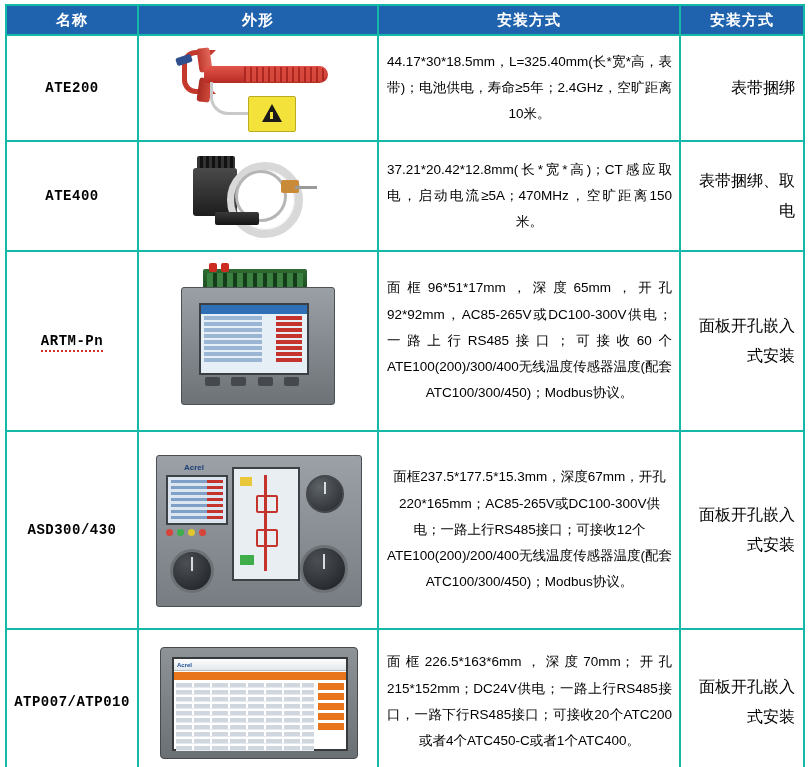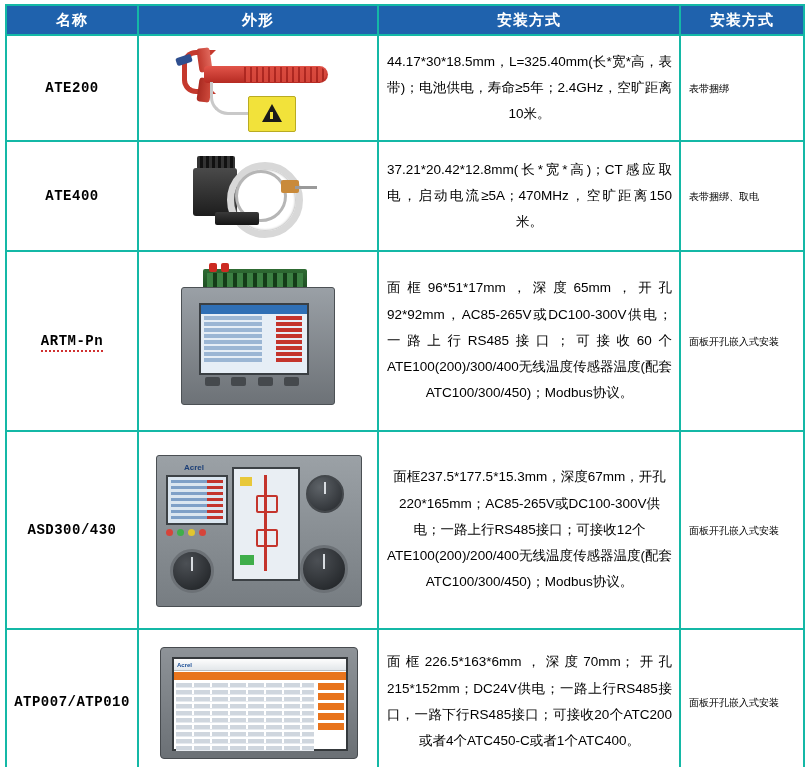--- a/index.html
+++ b/index.html
@@ -38,22 +38,22 @@
   col.c-mount { width: 124px; }
 
   td.name-cell {
     text-align: center;
     font-size: 14px;
     font-weight: bold;
     font-family: "Liberation Mono", monospace;
     letter-spacing: 0.5px;
   }
   td.mount-cell {
-    text-align: left;
-    font-size: 10px;
+    text-align: right;
+    font-size: 16px;
     line-height: 1.9;
     padding: 4px 8px;
   }
   td.params-cell {
     font-size: 13.5px;
     line-height: 1.95;
     padding: 6px 7px 6px 8px;
     text-align: justify;
     text-align-last: center;
     margin-top: 46px;

